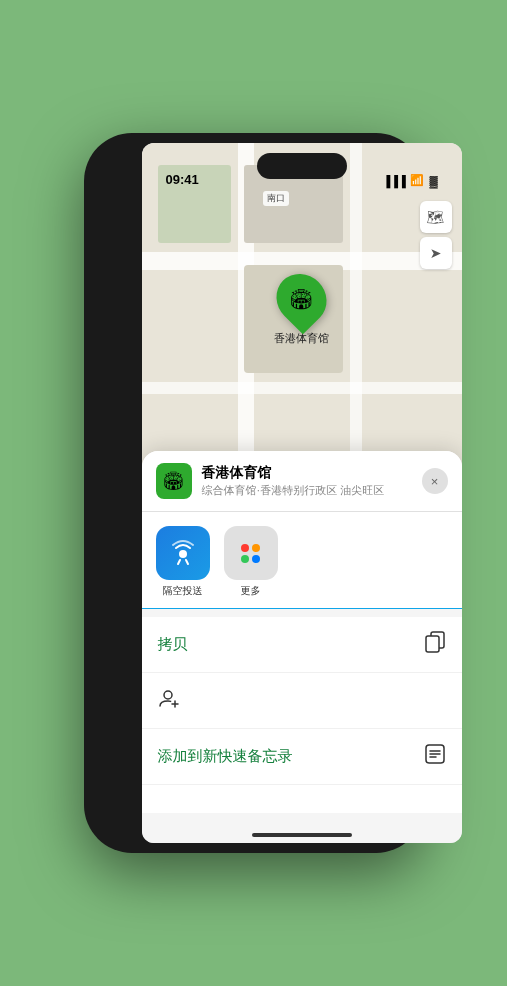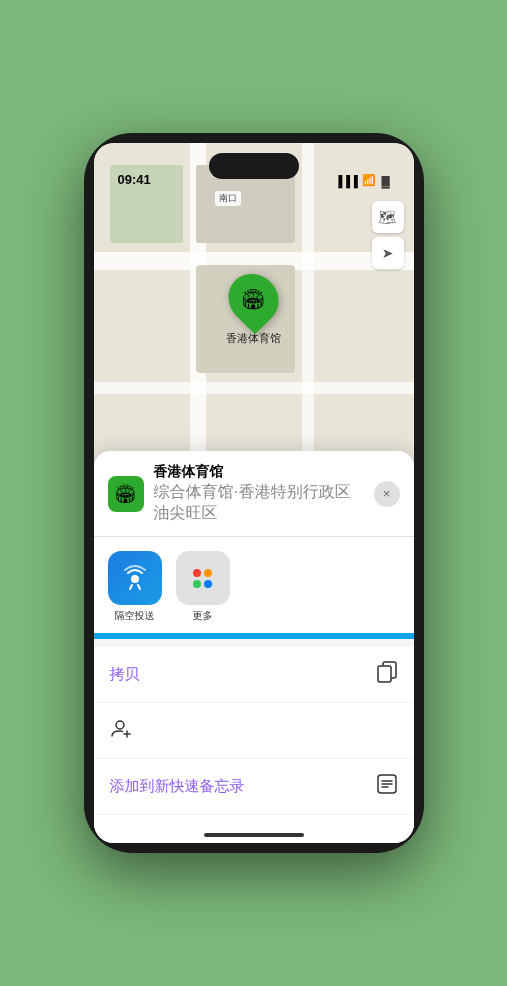--- a/index.html
+++ b/index.html
@@ -20,23 +20,24 @@
       border-radius: 48px;
       padding: 10px;
       position: relative;
       box-shadow: 0 20px 60px rgba(0,0,0,0.5);
     }
 
     .phone-screen {
       width: 100%;
       height: 100%;
       background: #e8e8e8;
-      border-radius: 20px;
+      border-radius: 12px;
       overflow: hidden;
       position: relative;
+      margin-left: 48px;
     }
 
     
     .dynamic-island {
       position: absolute;
       top: 10px;
       left: 50%;
       transform: translateX(-50%);
       width: 90px;
       height: 26px;
@@ -266,21 +267,21 @@
       flex: 1;
     }
 
     .location-name {
       font-size: 14px;
       font-weight: 600;
       color: #000;
     }
 
     .location-addr {
-      font-size: 16px;
+      font-size: 11px;
       color: #888;
       margin-top: 1px;
     }
 
     .close-btn {
       width: 26px;
       height: 26px;
       background: #e0e0e0;
       border-radius: 50%;
       display: flex;
@@ -292,21 +293,21 @@
       flex-shrink: 0;
     }
 
     
     .app-icons-row {
       background: white;
       padding: 14px 10px 10px;
       display: flex;
       gap: 6px;
       overflow-x: auto;
-      border-bottom: 6px solid #0ea5e9;
+      border-bottom: 1px solid #0ea5e9;
     }
 
     .app-item {
       display: flex;
       flex-direction: column;
       align-items: center;
       min-width: 62px;
     }
 
     .app-icon {
@@ -376,21 +377,21 @@
       padding: 14px 16px;
       border-bottom: 1px solid #f0f0f0;
     }
 
     .action-item:last-child {
       border-bottom: none;
     }
 
     .action-label {
       font-size: 15px;
-      color: #8b5cf6;
+      color: #15803d;
     }
 
     .action-icon {
       font-size: 18px;
       color: #333;
     }
 
     
     .app-item.selected .app-icon {
       outline: 2px solid #ff3b30;

